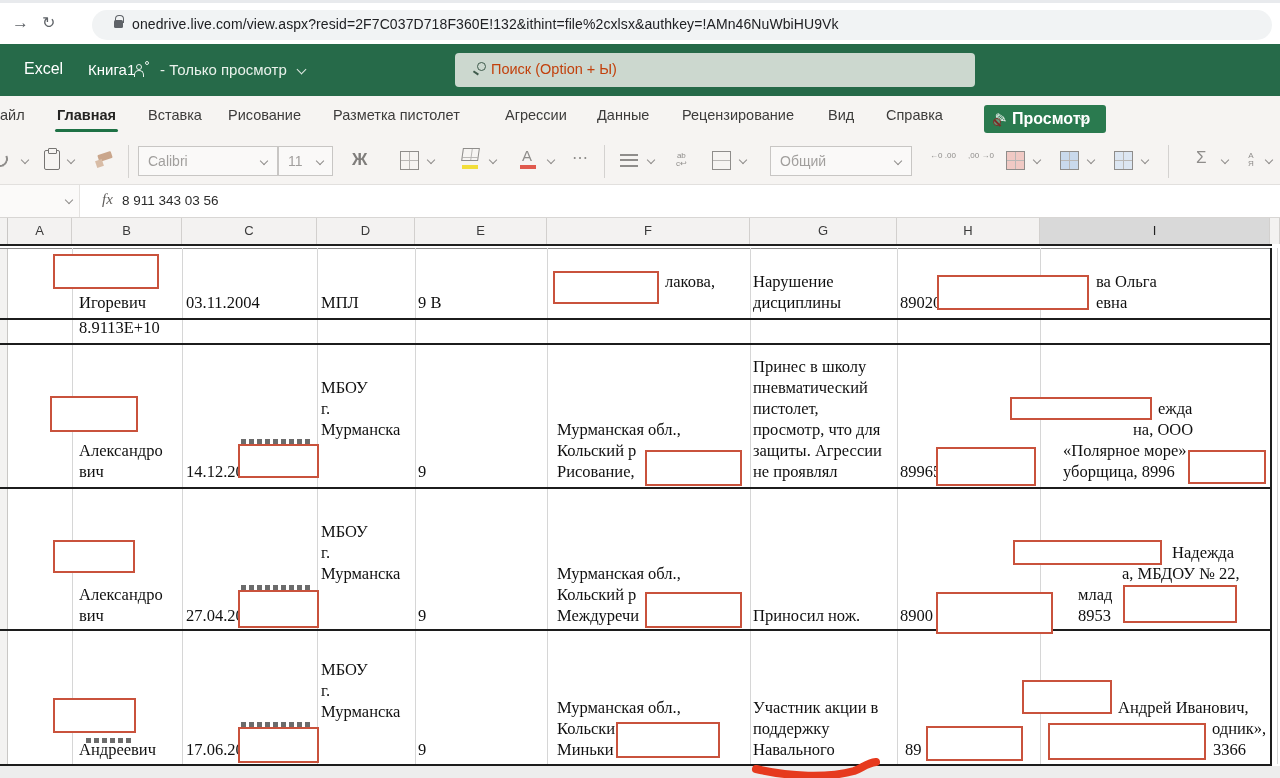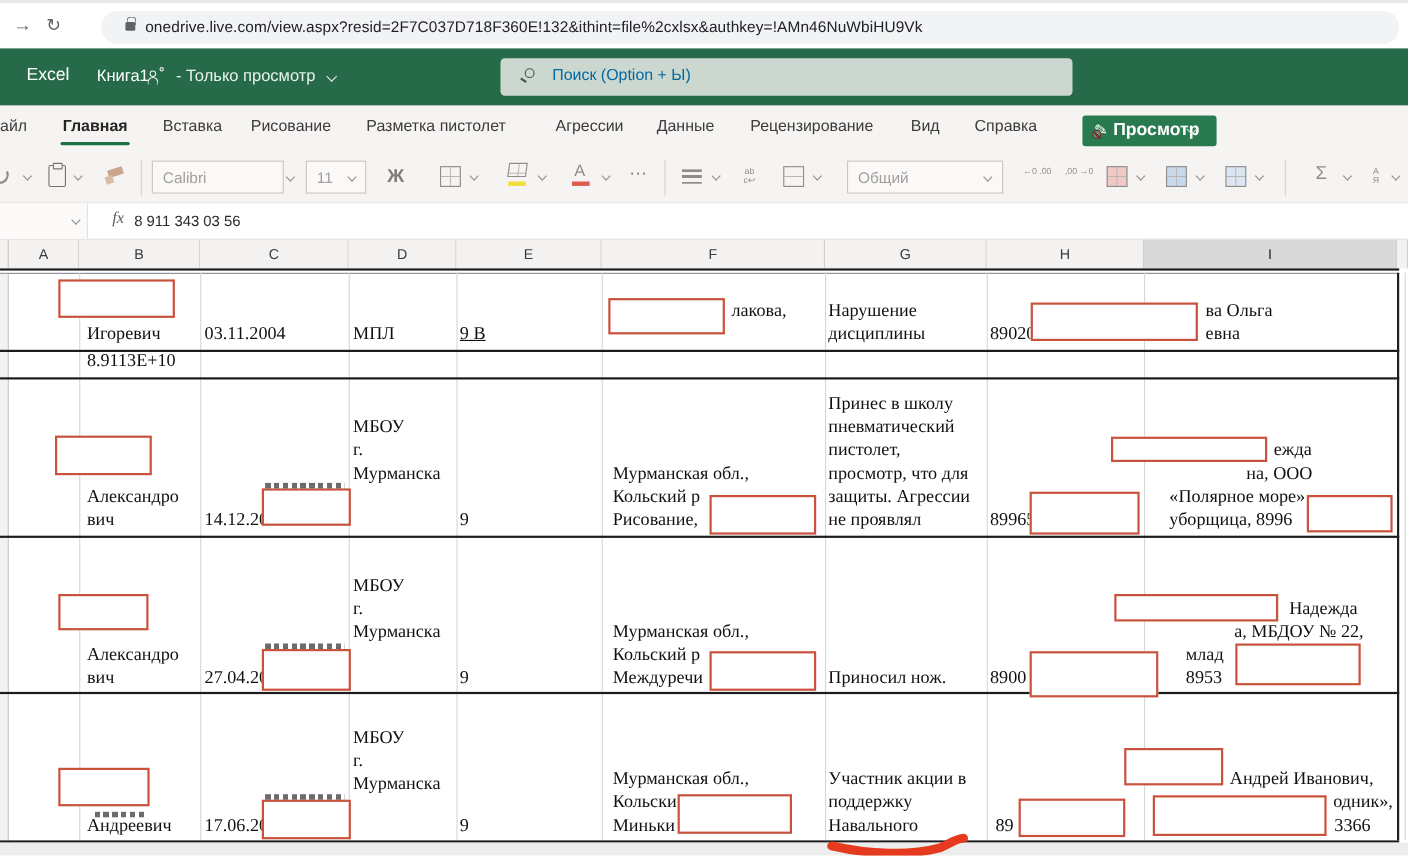--- a/index.html
+++ b/index.html
@@ -25,21 +25,21 @@
   .people i{position:absolute;display:block;border:1.4px solid #e9f1ec;border-radius:50%;}
   .people .h1{left:2px;top:0;width:6px;height:6px;}
   .people .b1{left:0px;top:6px;width:10px;height:7px;border-bottom:none;border-radius:5px 5px 0 0;}
   .people .h2{left:11px;top:-3px;width:4px;height:4px;}
   .mode{position:absolute;left:160px;top:17px;font-size:15px;color:#eaf2ec;}
   .chevw{position:absolute;width:7px;height:7px;border-right:1.6px solid #dfe9e2;border-bottom:1.6px solid #dfe9e2;
          transform:rotate(45deg);}
   .search{position:absolute;left:455px;top:9px;width:520px;height:34px;background:#ccd8cf;border-radius:4px;}
   .mag{position:absolute;left:22px;top:9px;width:9px;height:9px;border:1.7px solid #3e5a4b;border-radius:50%;}
   .mag:after{content:"";position:absolute;left:-5px;top:9px;width:6px;height:1.7px;background:#3e5a4b;transform:rotate(35deg);}
-  .search span.ph{position:absolute;left:47px;top:8px;font-size:14.5px;color:#0369a1;}
+  .search span.ph{position:absolute;left:36px;top:8px;font-size:14.5px;color:#c2410c;}
 
   
   .tabsrow{position:absolute;left:0;top:96px;width:1280px;height:42px;background:#f6f4f2;overflow:hidden;}
   .rtab{position:absolute;top:11px;font-size:14.5px;color:#3d3c3b;white-space:nowrap;}
   .rtab.active{color:#252423;font-weight:bold;}
   .rtab.active:after{content:"";position:absolute;left:-2px;right:-2px;bottom:-9px;height:3px;background:#1e7145;border-radius:2px;}
   .viewbtn{position:absolute;left:984px;top:9px;width:122px;height:28px;background:#2a7a4f;border-radius:3px;color:#fff;}
   .viewbtn .pn{position:absolute;left:11px;top:5px;font-size:14px;transform:rotate(-10deg);}
   .viewbtn .no{position:absolute;left:9px;top:13px;width:8px;height:8px;border:1.6px solid #7b2c27;border-radius:50%;background:rgba(255,255,255,.25);}
   .viewbtn .no:after{content:"";position:absolute;left:-1px;top:2.6px;width:9px;height:1.6px;background:#7b2c27;transform:rotate(45deg);}
@@ -143,21 +143,21 @@
     </div>
   </div>
 
   <div class="toolbar">
     <span class="undoarc"></span>
     <span class="chevg" style="left:22px;top:19px;"></span>
     <span class="clip"></span>
     <span class="chevg" style="left:68px;top:19px;"></span>
     <span class="brush"></span>
     <span class="vsep" style="left:128px;"></span>
-    <div class="selbox" style="left:138px;width:120px;">
+    <div class="selbox" style="left:138px;width:140px;">
       <span class="t">Calibri</span>
       <span class="chevg" style="left:122px;top:11px;"></span>
     </div>
     <div class="selbox" style="left:278px;width:55px;">
       <span class="t">11</span>
       <span class="chevg" style="left:38px;top:11px;"></span>
     </div>
     <span class="tico" style="left:352px;top:12px;font-size:17px;font-weight:bold;color:#7f7d7b;">Ж</span>
     <span class="gridico" style="left:400px;top:13px;"></span>
     <span class="chevg" style="left:428px;top:19px;"></span>
@@ -240,21 +240,21 @@
       <div class="bstrip" style="top: 548px; height: 12px;"></div>
       <div class="cell" style="left: 79px; top: 74px;">
         <div>Игоревич</div>
       </div>
       <div class="cell" style="left: 186px; top: 74px;">
         <div>03.11.2004</div>
       </div>
       <div class="cell" style="left: 321px; top: 74px;">
         <div>МПЛ</div>
       </div>
-      <div class="cell" style="left: 418px; top: 74px; text-decoration: underline;">
+      <div class="cell" style="left: 418px; top: 74px;">
         <div>9 В</div>
       </div>
       <div class="cell" style="left: 665px; top: 53px;">
         <div>лакова,</div>
       </div>
       <div class="cell" style="left: 753px; top: 53px;">
         <div>Нарушение</div>
         <div>дисциплины</div>
       </div>
       <div class="cell" style="left: 900px; top: 74px;">

